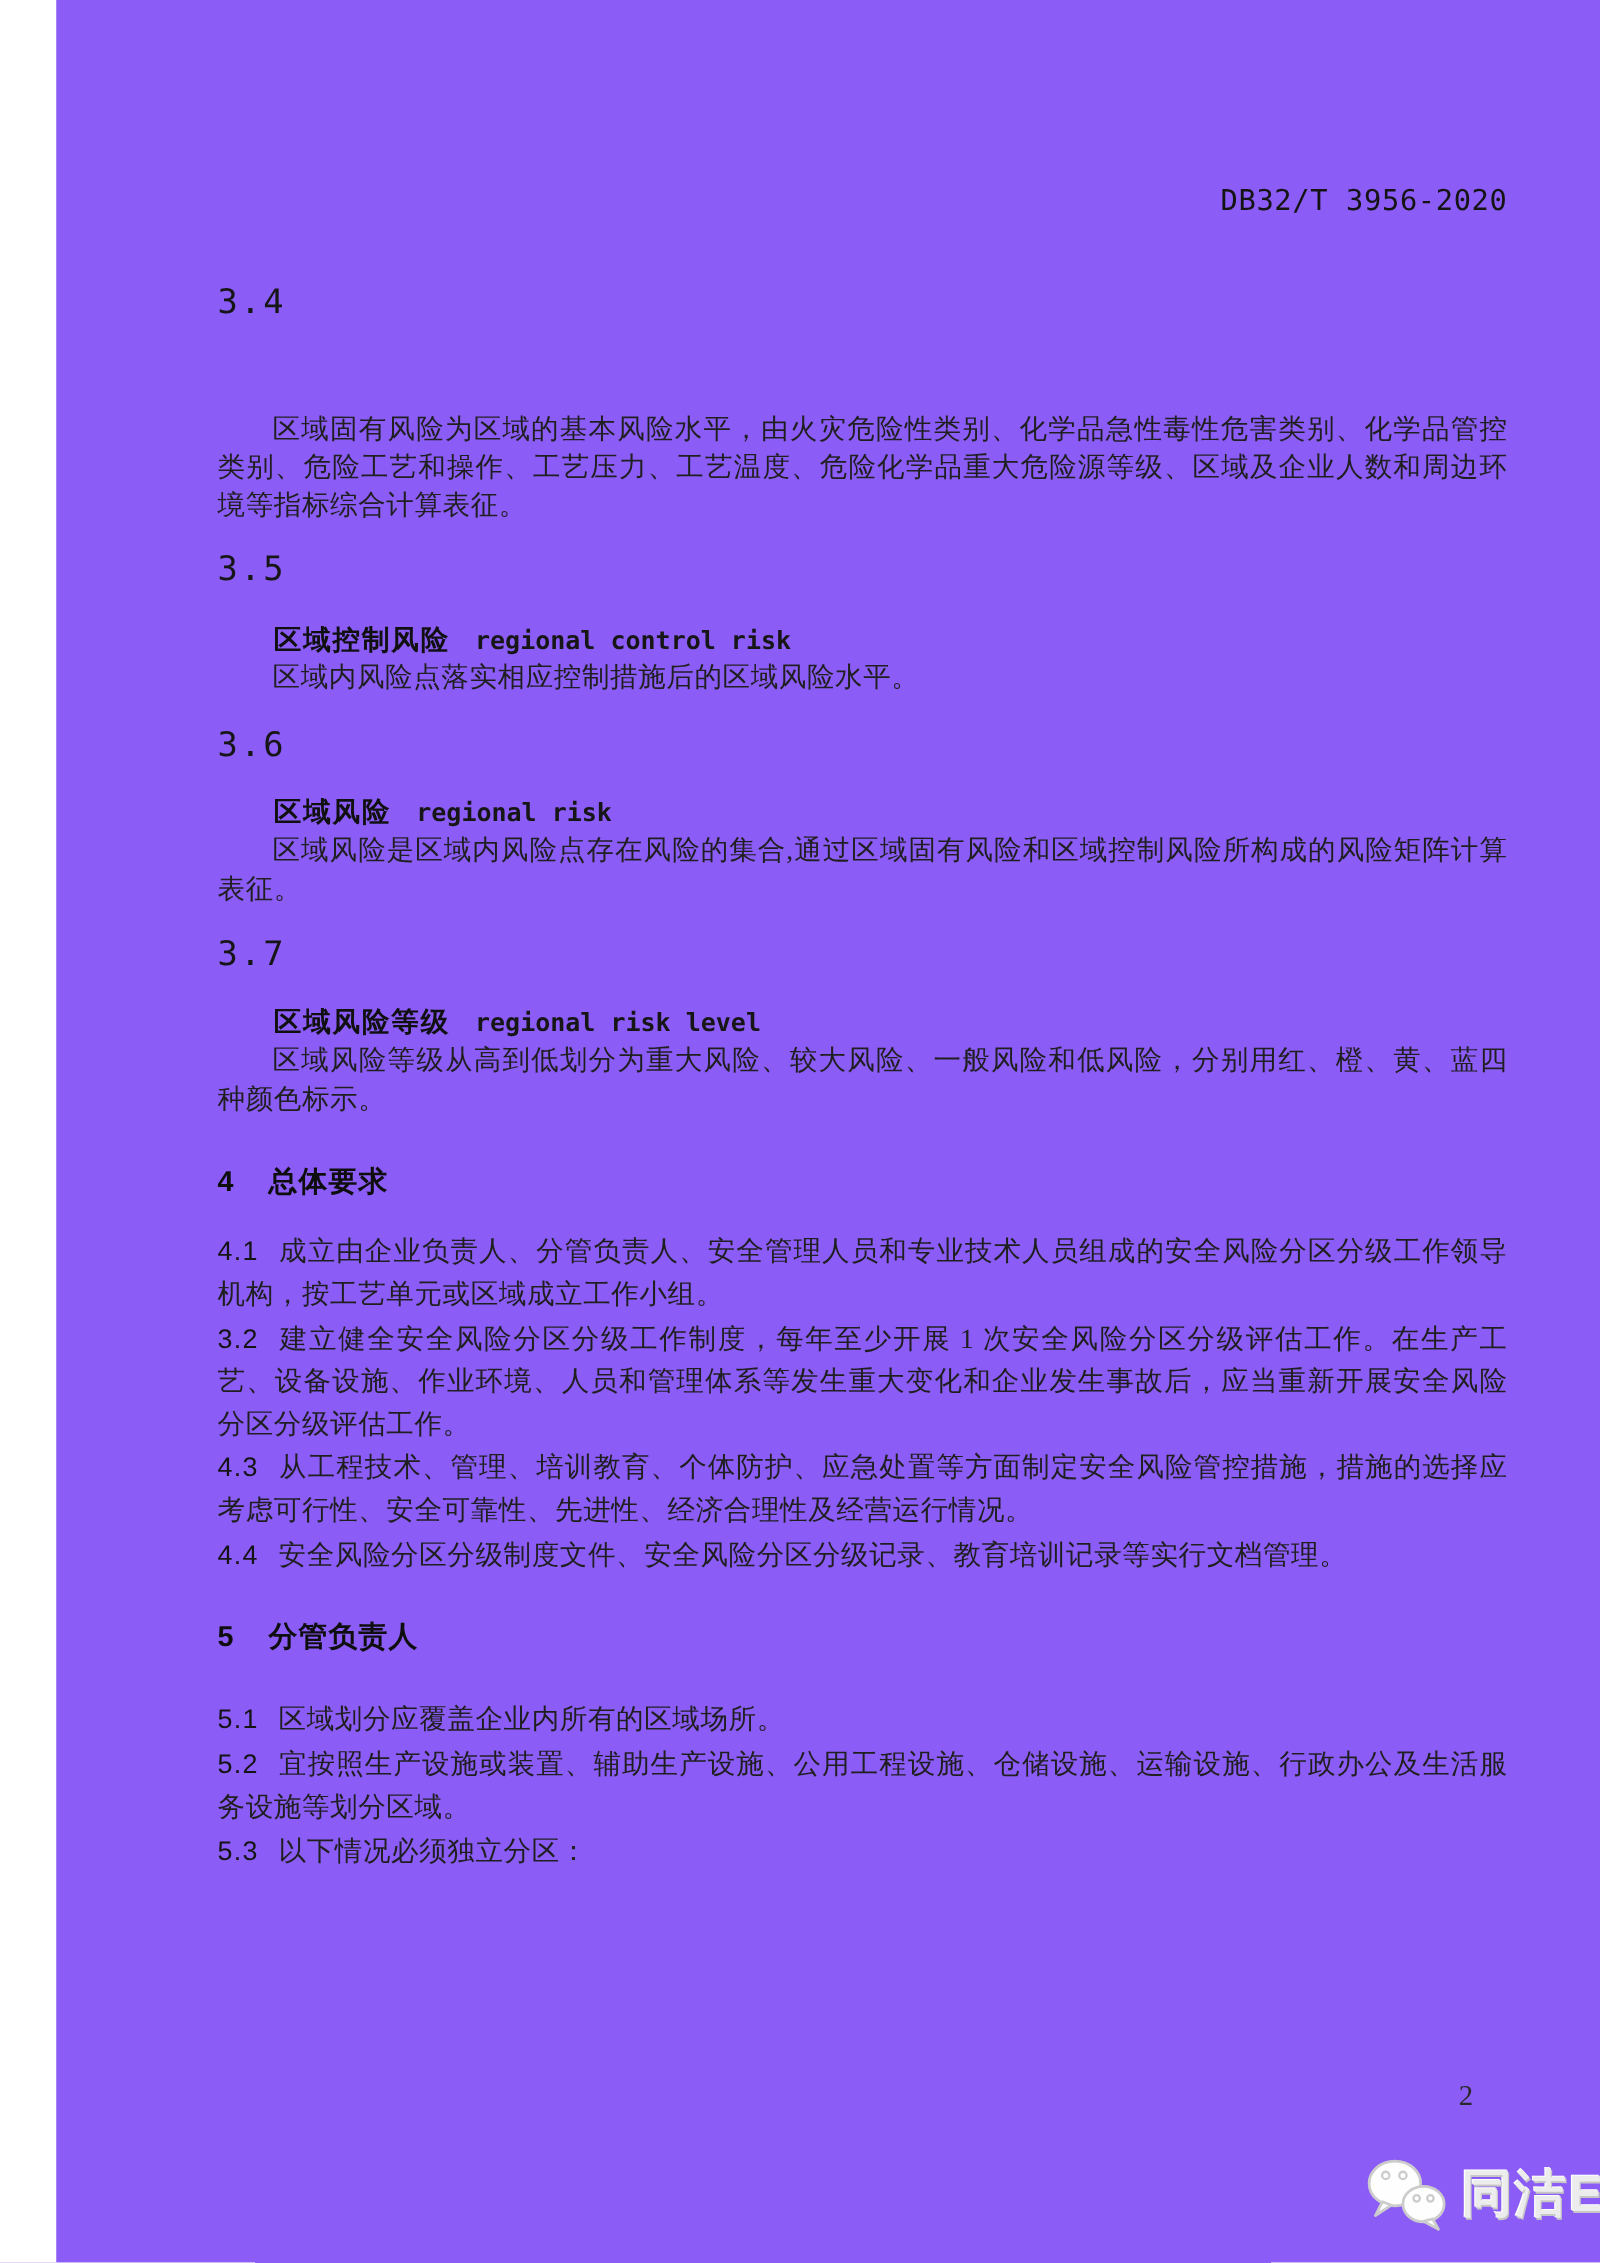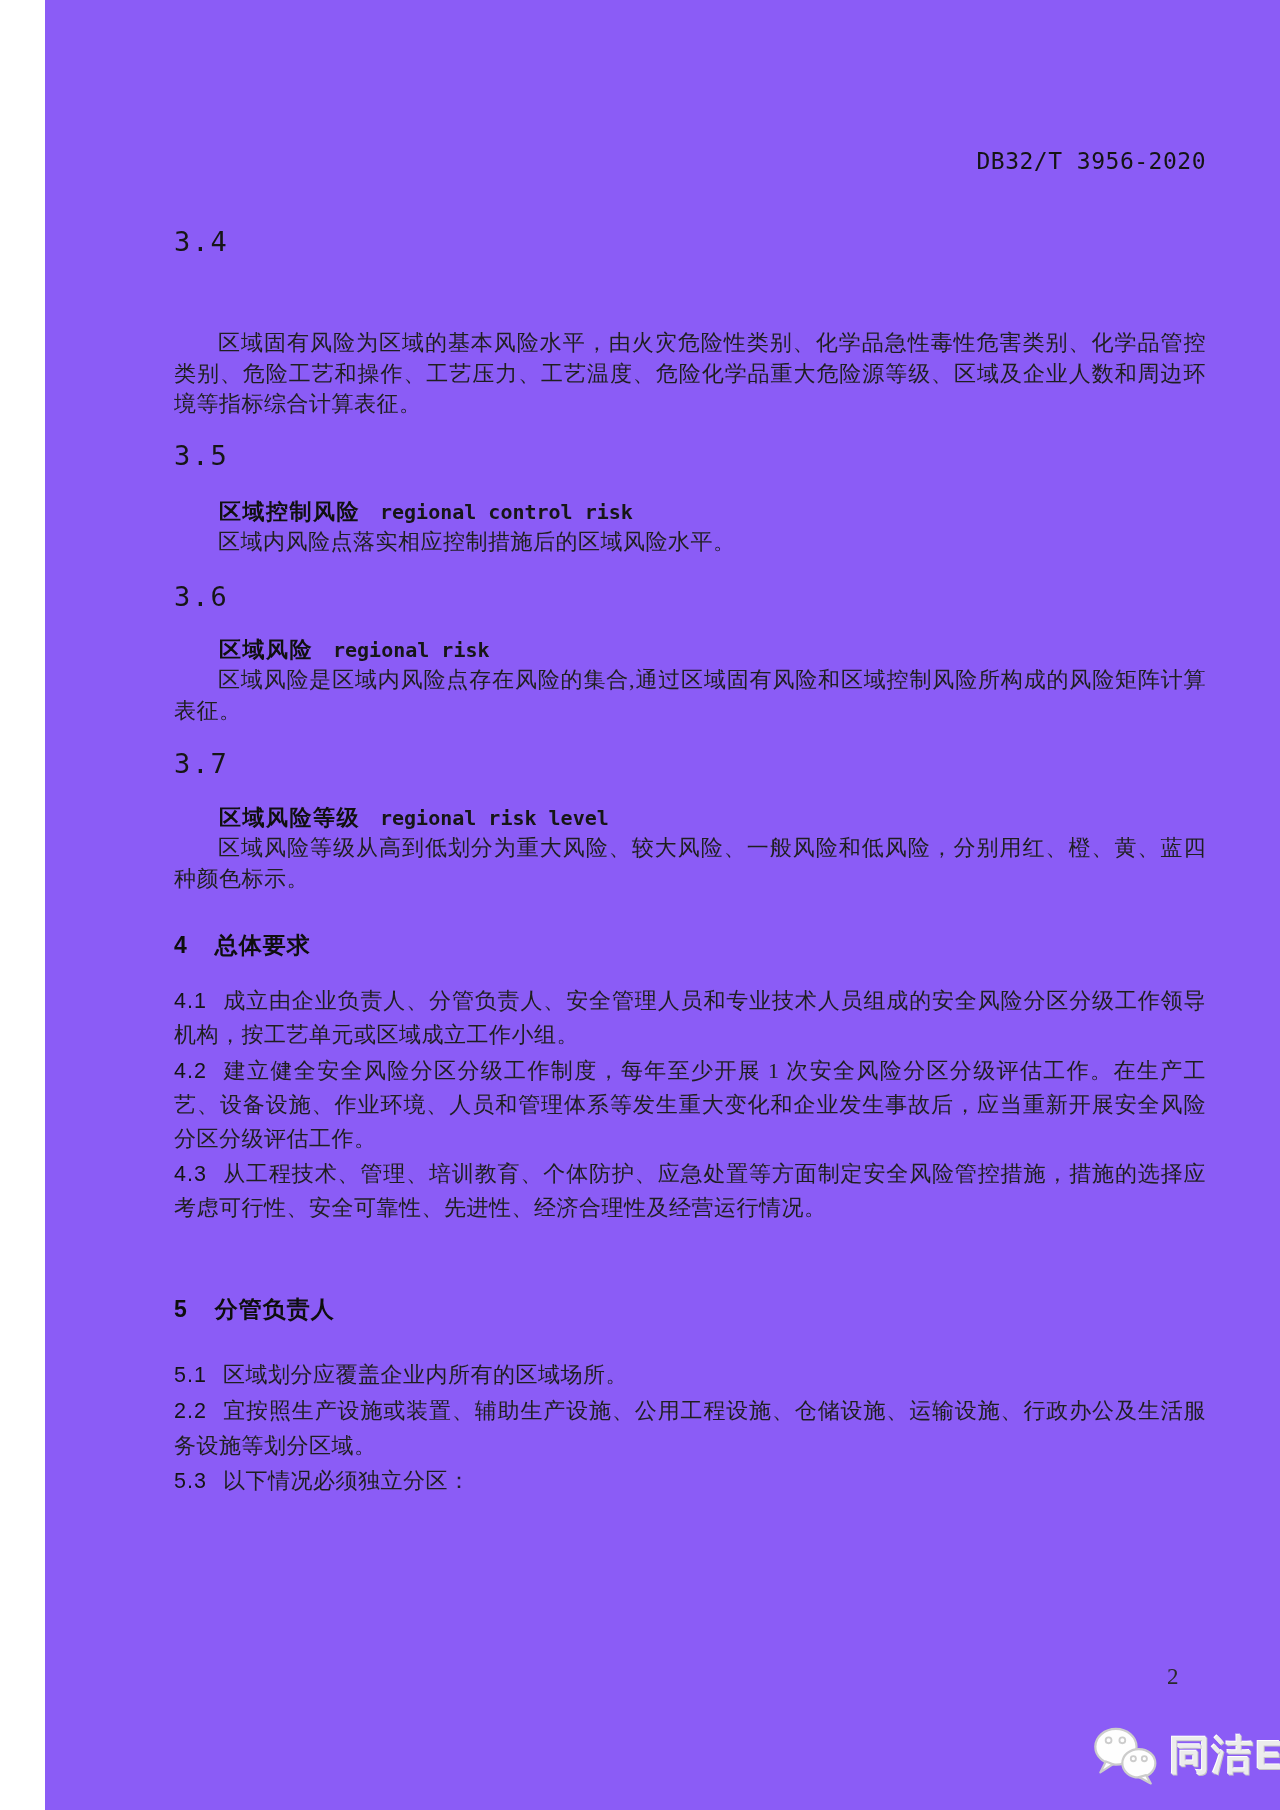--- a/index.html
+++ b/index.html
@@ -109,36 +109,39 @@
   <div class="abs term-body body31" style="top:832px">区域风险等级从高到低划分为重大风险、较大风险、一般风险和低风险，分别用红、橙、黄、蓝四种颜色标示。</div>
 
   <div class="abs sec-heading" style="top:928px">
     <span class="num">4</span><span>总体要求</span>
   </div>
   <div class="abs" style="top:984px">
     <div class="item">
       <span class="num">4.1</span><span>成立由企业负责人、分管负责人、安全管理人员和专业技术人员组成的安全风险分区分级工作领导机构，按工艺单元或区域成立工作小组。</span>
     </div>
     <div class="item">
-      <span class="num">4.2</span><span>建立健全安全风险分区分级工作制度，每年至少开展 1 次安全风险分区分级评估工作。在生产工艺、设备设施、作业环境、人员和管理体系等发生重大变化和企业发生事故后，应当重新开展安全风险分区分级评估工作。</span>
+      <span class="num">3.2</span><span>建立健全安全风险分区分级工作制度，每年至少开展 1 次安全风险分区分级评估工作。在生产工艺、设备设施、作业环境、人员和管理体系等发生重大变化和企业发生事故后，应当重新开展安全风险分区分级评估工作。</span>
     </div>
     <div class="item">
       <span class="num">4.3</span><span>从工程技术、管理、培训教育、个体防护、应急处置等方面制定安全风险管控措施，措施的选择应考虑可行性、安全可靠性、先进性、经济合理性及经营运行情况。</span>
+    </div>
+    <div class="item">
+      <span class="num">4.4</span><span>安全风险分区分级制度文件、安全风险分区分级记录、教育培训记录等实行文档管理。</span>
     </div>
   </div>
 
   <div class="abs sec-heading" style="top:1292px">
     <span class="num">5</span><span>分管负责人</span>
   </div>
   <div class="abs" style="top:1358px">
     <div class="item">
       <span class="num">5.1</span><span>区域划分应覆盖企业内所有的区域场所。</span>
     </div>
     <div class="item">
-      <span class="num">2.2</span><span>宜按照生产设施或装置、辅助生产设施、公用工程设施、仓储设施、运输设施、行政办公及生活服务设施等划分区域。</span>
+      <span class="num">5.2</span><span>宜按照生产设施或装置、辅助生产设施、公用工程设施、仓储设施、运输设施、行政办公及生活服务设施等划分区域。</span>
     </div>
     <div class="item">
       <span class="num">5.3</span><span>以下情况必须独立分区：</span>
     </div>
   </div>
 
   <div class="page-number">2</div>
 
   <div class="watermark">
     <span style="display:inline-block;width:66px;height:62px;">

